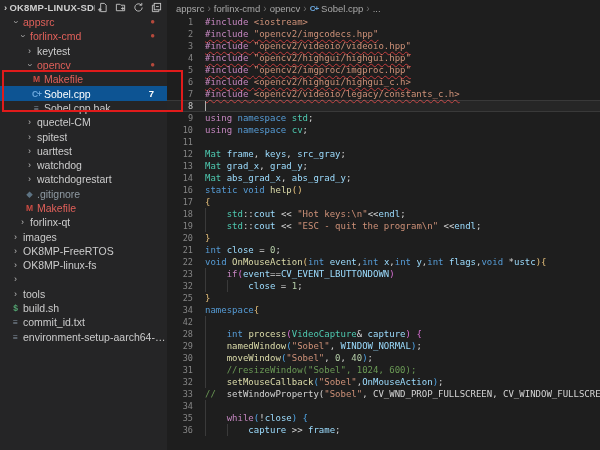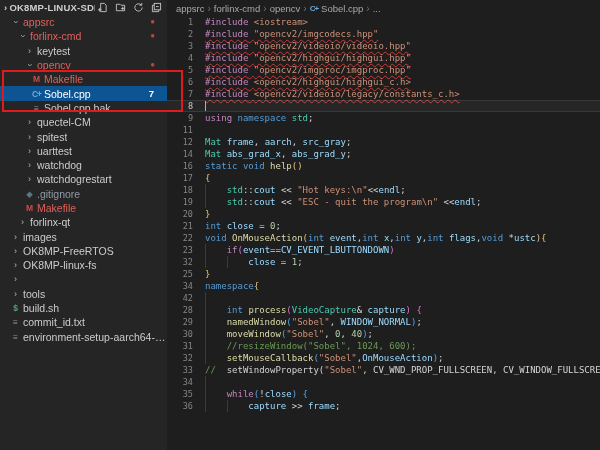--- a/index.html
+++ b/index.html
@@ -236,22 +236,24 @@
     <div class="code" id="code">
         <div class="cl"><span class="ln">1</span><span class="lc"><span class="tk-pp">#include</span><span class="tk-pl"> </span><span class="tk-s">&lt;iostream&gt;</span></span></div>
         <div class="cl err"><span class="ln">2</span><span class="lc"><span class="tk-pp">#include</span><span class="tk-pl"> </span><span class="tk-s">"opencv2/imgcodecs.hpp"</span></span></div>
         <div class="cl err"><span class="ln">3</span><span class="lc"><span class="tk-pp">#include</span><span class="tk-pl"> </span><span class="tk-s">"opencv2/videoio/videoio.hpp"</span></span></div>
         <div class="cl err"><span class="ln">4</span><span class="lc"><span class="tk-pp">#include</span><span class="tk-pl"> </span><span class="tk-s">"opencv2/highgui/highgui.hpp"</span></span></div>
         <div class="cl err"><span class="ln">5</span><span class="lc"><span class="tk-pp">#include</span><span class="tk-pl"> </span><span class="tk-s">"opencv2/imgproc/imgproc.hpp"</span></span></div>
         <div class="cl err"><span class="ln">6</span><span class="lc"><span class="tk-pp">#include</span><span class="tk-pl"> </span><span class="tk-s">&lt;opencv2/highgui/highgui_c.h&gt;</span></span></div>
         <div class="cl err"><span class="ln">7</span><span class="lc"><span class="tk-pp">#include</span><span class="tk-pl"> </span><span class="tk-s">&lt;opencv2/videoio/legacy/constants_c.h&gt;</span></span></div>
         <div class="cl cur"><span class="ln">8</span><span class="caret"></span><span class="lc"></span></div>
         <div class="cl"><span class="ln">9</span><span class="lc"><span class="tk-ct">using</span><span class="tk-pl"> </span><span class="tk-kw">namespace</span><span class="tk-pl"> </span><span class="tk-ty">std</span><span class="tk-pl">;</span></span></div>
+        <div class="cl"><span class="ln">10</span><span class="lc"><span class="tk-ct">using</span><span class="tk-pl"> </span><span class="tk-kw">namespace</span><span class="tk-pl"> </span><span class="tk-ty">cv</span><span class="tk-pl">;</span></span></div>
         <div class="cl"><span class="ln">11</span><span class="lc"></span></div>
-        <div class="cl"><span class="ln">12</span><span class="lc"><span class="tk-ty">Mat</span><span class="tk-pl"> </span><span class="tk-v">frame</span><span class="tk-pl">, </span><span class="tk-v">aarch</span><span class="tk-pl">, </span><span class="tk-v">src_gray</span><span class="tk-pl">;</span></span></div>
+        <div class="cl"><span class="ln">12</span><span class="lc"><span class="tk-ty">Mat</span><span class="tk-pl"> </span><span class="tk-v">frame</span><span class="tk-pl">, </span><span class="tk-v">keys</span><span class="tk-pl">, </span><span class="tk-v">src_gray</span><span class="tk-pl">;</span></span></div>
+        <div class="cl"><span class="ln">13</span><span class="lc"><span class="tk-ty">Mat</span><span class="tk-pl"> </span><span class="tk-v">grad_x</span><span class="tk-pl">, </span><span class="tk-v">grad_y</span><span class="tk-pl">;</span></span></div>
         <div class="cl"><span class="ln">14</span><span class="lc"><span class="tk-ty">Mat</span><span class="tk-pl"> </span><span class="tk-v">abs_grad_x</span><span class="tk-pl">, </span><span class="tk-v">abs_grad_y</span><span class="tk-pl">;</span></span></div>
         <div class="cl"><span class="ln">16</span><span class="lc"><span class="tk-kw">static</span><span class="tk-pl"> </span><span class="tk-kw">void</span><span class="tk-pl"> </span><span class="tk-fn">help</span><span class="tk-b1">()</span></span></div>
         <div class="cl"><span class="ln">17</span><span class="lc"><span class="tk-b1">{</span></span></div>
         <div class="cl"><span class="guide" style="left: 38px;"></span><span class="ln">18</span><span class="lc"><span class="tk-pl">    </span><span class="tk-ty">std</span><span class="tk-pl">::</span><span class="tk-v">cout</span><span class="tk-pl"> &lt;&lt; </span><span class="tk-s">"Hot keys:\n"</span><span class="tk-pl">&lt;&lt;</span><span class="tk-v">endl</span><span class="tk-pl">;</span></span></div>
         <div class="cl"><span class="guide" style="left: 38px;"></span><span class="ln">19</span><span class="lc"><span class="tk-pl">    </span><span class="tk-ty">std</span><span class="tk-pl">::</span><span class="tk-v">cout</span><span class="tk-pl"> &lt;&lt; </span><span class="tk-s">"ESC - quit the program\n"</span><span class="tk-pl"> &lt;&lt;</span><span class="tk-v">endl</span><span class="tk-pl">;</span></span></div>
         <div class="cl"><span class="ln">20</span><span class="lc"><span class="tk-b1">}</span></span></div>
         <div class="cl"><span class="ln">21</span><span class="lc"><span class="tk-kw">int</span><span class="tk-pl"> </span><span class="tk-v">close</span><span class="tk-pl"> = </span><span class="tk-n">0</span><span class="tk-pl">;</span></span></div>
         <div class="cl"><span class="ln">22</span><span class="lc"><span class="tk-kw">void</span><span class="tk-pl"> </span><span class="tk-fn">OnMouseAction</span><span class="tk-b1">(</span><span class="tk-kw">int</span><span class="tk-pl"> </span><span class="tk-v">event</span><span class="tk-pl">,</span><span class="tk-kw">int</span><span class="tk-pl"> </span><span class="tk-v">x</span><span class="tk-pl">,</span><span class="tk-kw">int</span><span class="tk-pl"> </span><span class="tk-v">y</span><span class="tk-pl">,</span><span class="tk-kw">int</span><span class="tk-pl"> </span><span class="tk-v">flags</span><span class="tk-pl">,</span><span class="tk-kw">void</span><span class="tk-pl"> *</span><span class="tk-v">ustc</span><span class="tk-b1">)</span><span class="tk-b1">{</span></span></div>
         <div class="cl"><span class="guide" style="left: 38px;"></span><span class="ln">23</span><span class="lc"><span class="tk-pl">    </span><span class="tk-ct">if</span><span class="tk-b2">(</span><span class="tk-v">event</span><span class="tk-pl">==</span><span class="tk-v">CV_EVENT_LBUTTONDOWN</span><span class="tk-b2">)</span></span></div>
         <div class="cl"><span class="guide" style="left: 38px;"></span><span class="guide" style="left: 59.7px;"></span><span class="ln">32</span><span class="lc"><span class="tk-pl">        </span><span class="tk-v">close</span><span class="tk-pl"> = </span><span class="tk-n">1</span><span class="tk-pl">;</span></span></div>

